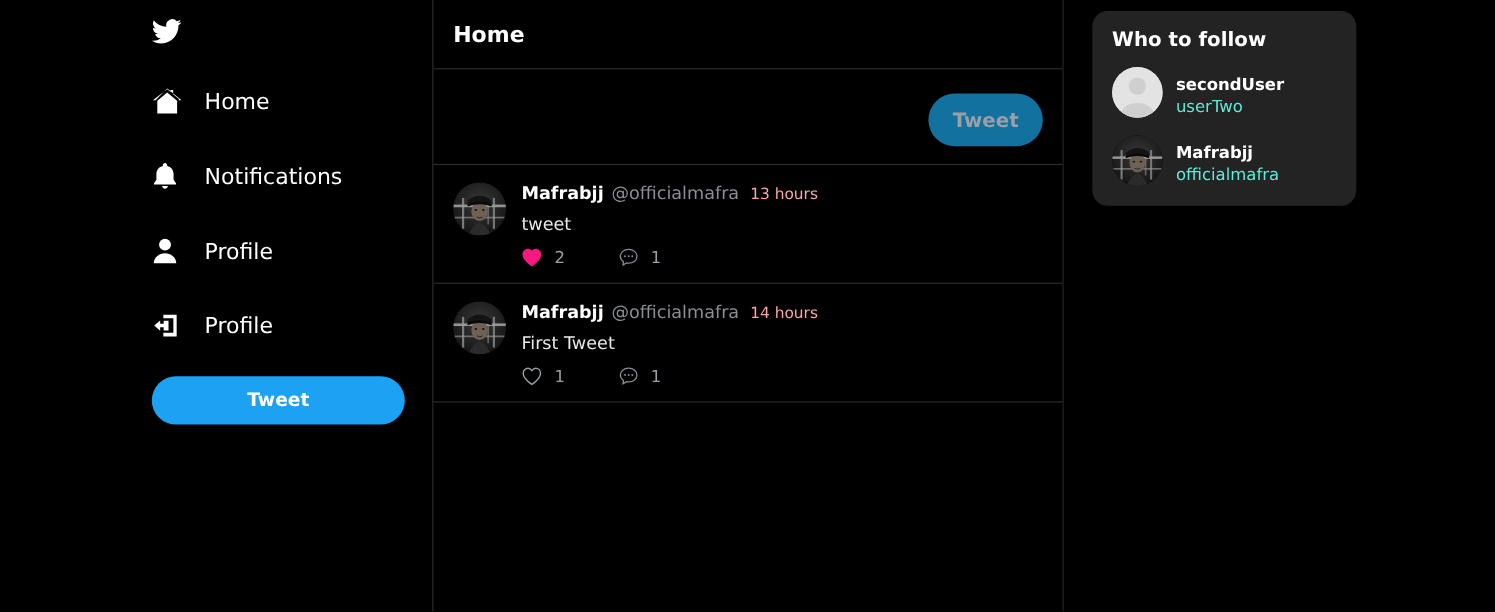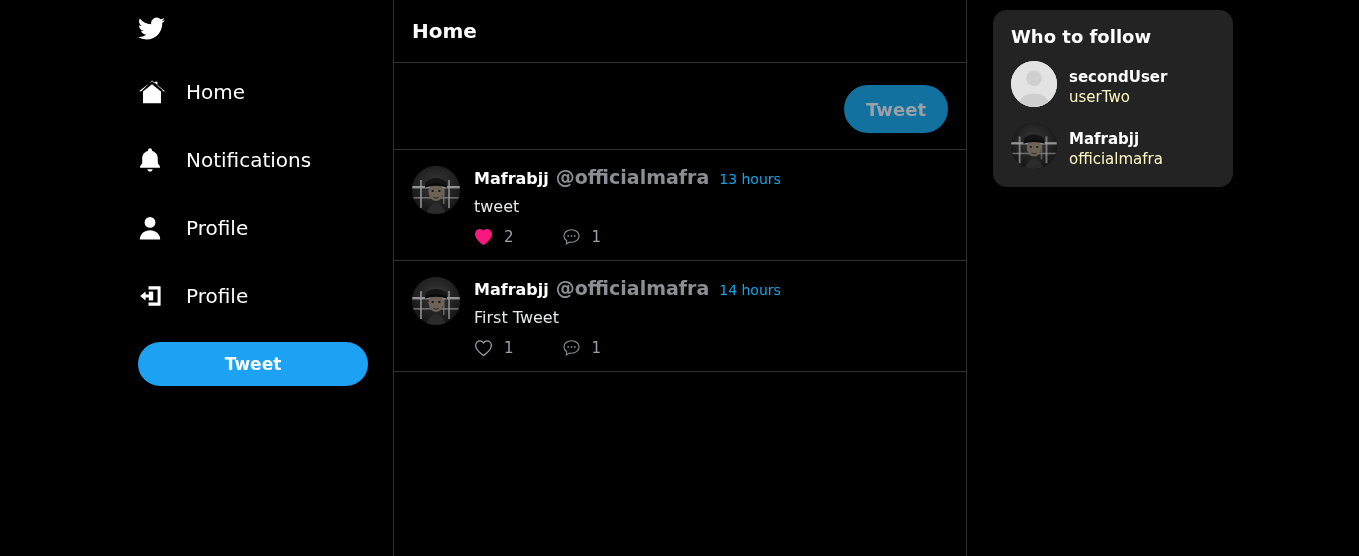--- a/index.html
+++ b/index.html
@@ -86,22 +86,22 @@
   .avatar-default { background: #e3e3e3; }
 
   
   .tweet {
     display: flex; padding: 16px 18px 14px 18px;
     border-bottom: 1px solid #2f2f2f;
   }
   .tweet-body { margin-left: 14px; flex: 1; }
   .tweet-head { display: flex; align-items: baseline; }
   .tweet-name { font-size: 16px; font-weight: bold; color: #ffffff; }
-  .tweet-handle { font-size: 19px; color: #8b8f93; margin-left: 7px; font-weight: bold; }
-  .tweet-time { font-size: 14px; color: #0ea5e9; margin-left: 10px; }
+  .tweet-handle { font-size: 16px; color: #8b8f93; margin-left: 7px; }
+  .tweet-time { font-size: 14px; color: #fca5a5; margin-left: 10px; }
   .tweet-text { font-size: 16px; color: #e7e9ea; margin-top: 9px; }
   .tweet-stats { display: flex; align-items: center; margin-top: 12px; }
   .stat { display: flex; align-items: center; cursor: pointer; margin-right: 48px; }
   .stat-count { font-size: 15px; color: #9aa0a6; margin-left: 11px; }
   .stat svg { display: block; }
   .feed-filler { flex: 1; }
 
   
   .right-rail {
     flex: 1; height: 556px; padding: 10px 0 0 26px;
@@ -109,21 +109,21 @@
   }
   .wtf-card {
     width: 240px; background: #232323; border-radius: 14px;
     padding: 16px 18px 18px 18px;
   }
   .wtf-title { font-size: 18px; font-weight: bold; color: #ffffff; margin-bottom: 14px; }
   .wtf-item { display: flex; align-items: flex-end; margin-bottom: 16px; cursor: pointer; }
   .wtf-item:last-child { margin-bottom: 0; }
   .wtf-meta { margin-left: 12px; }
   .wtf-name { font-size: 15px; font-weight: bold; color: #ffffff; line-height: 1.3; }
-  .wtf-handle { font-size: 15px; color: #fef9c3; line-height: 1.3; }
+  .wtf-handle { font-size: 15px; color: #5eead4; line-height: 1.3; }
 </style>
 </head>
 <body>
 
 <svg width="0" height="0" style="position:absolute" aria-hidden="true">
   <defs>
     <radialGradient id="photoBg" cx="50%" cy="40%" r="75%">
       <stop offset="0%" stop-color="#3a3a3a"></stop>
       <stop offset="100%" stop-color="#0b0b0b"></stop>
     </radialGradient>

